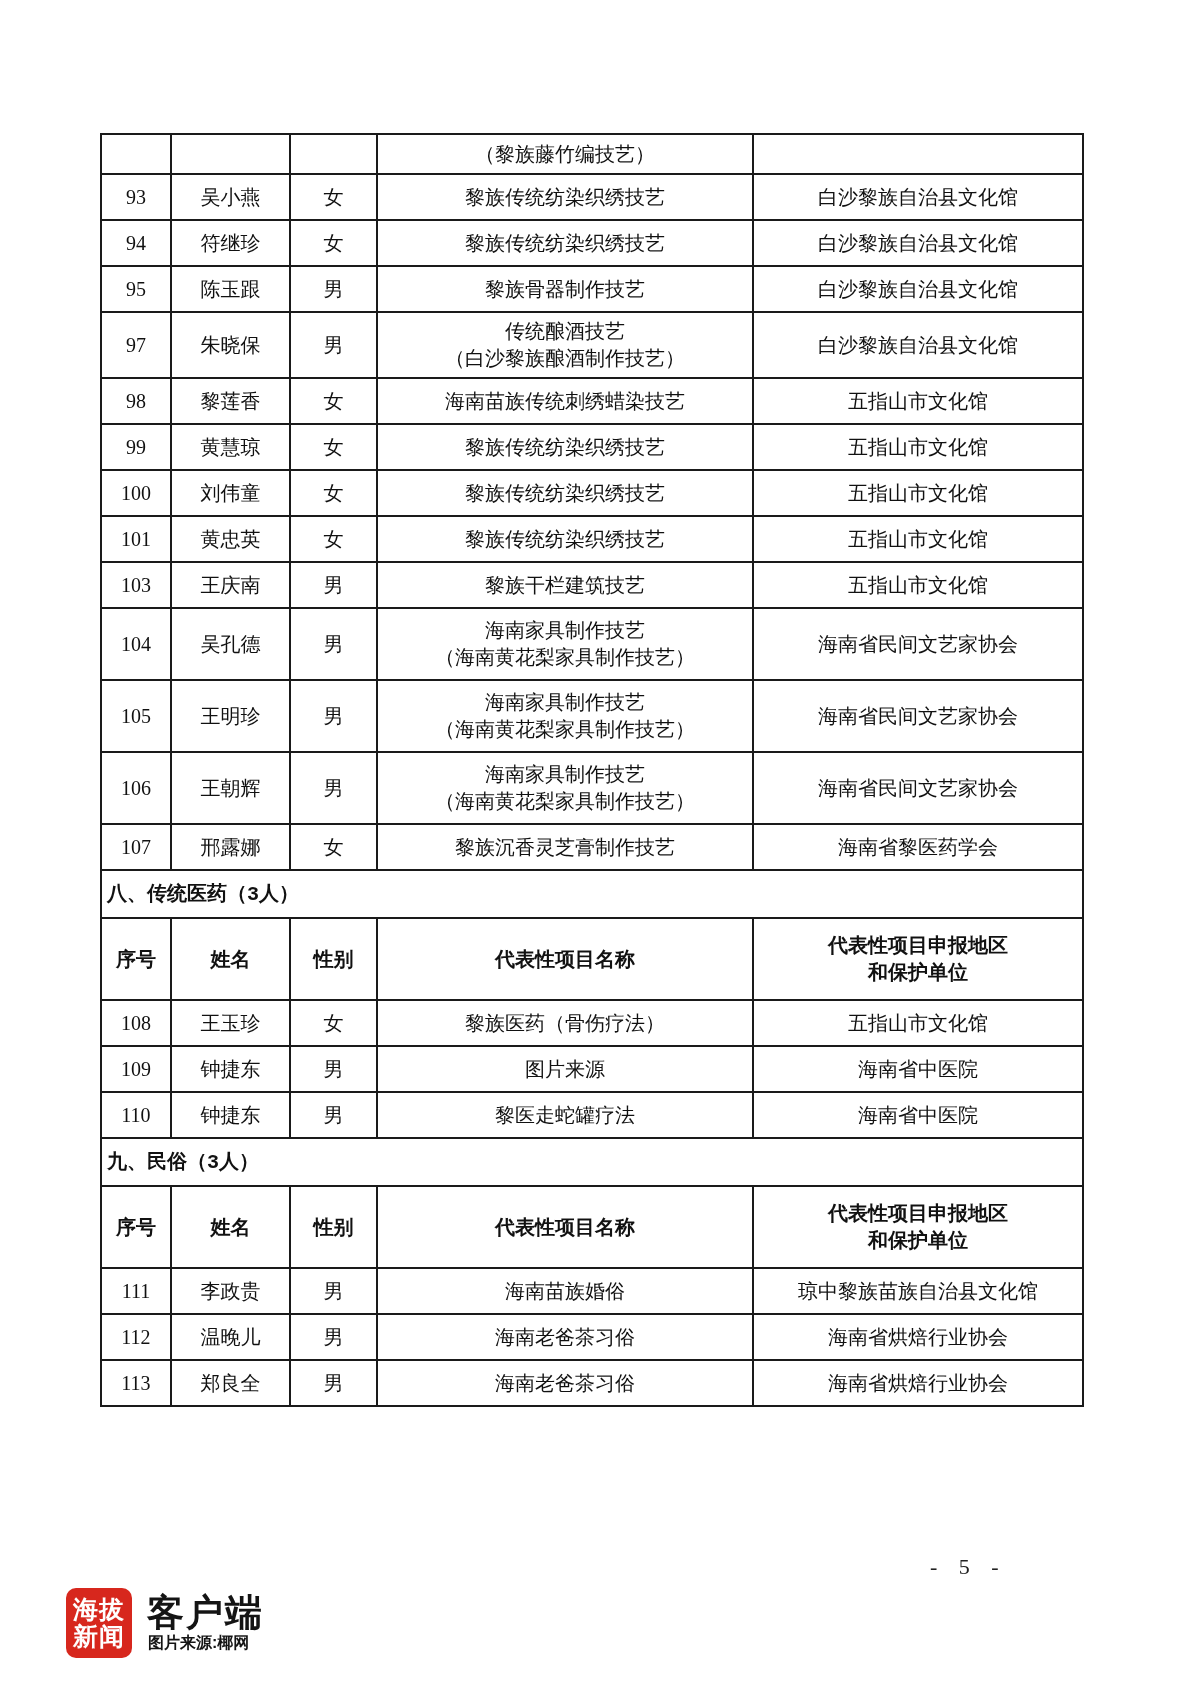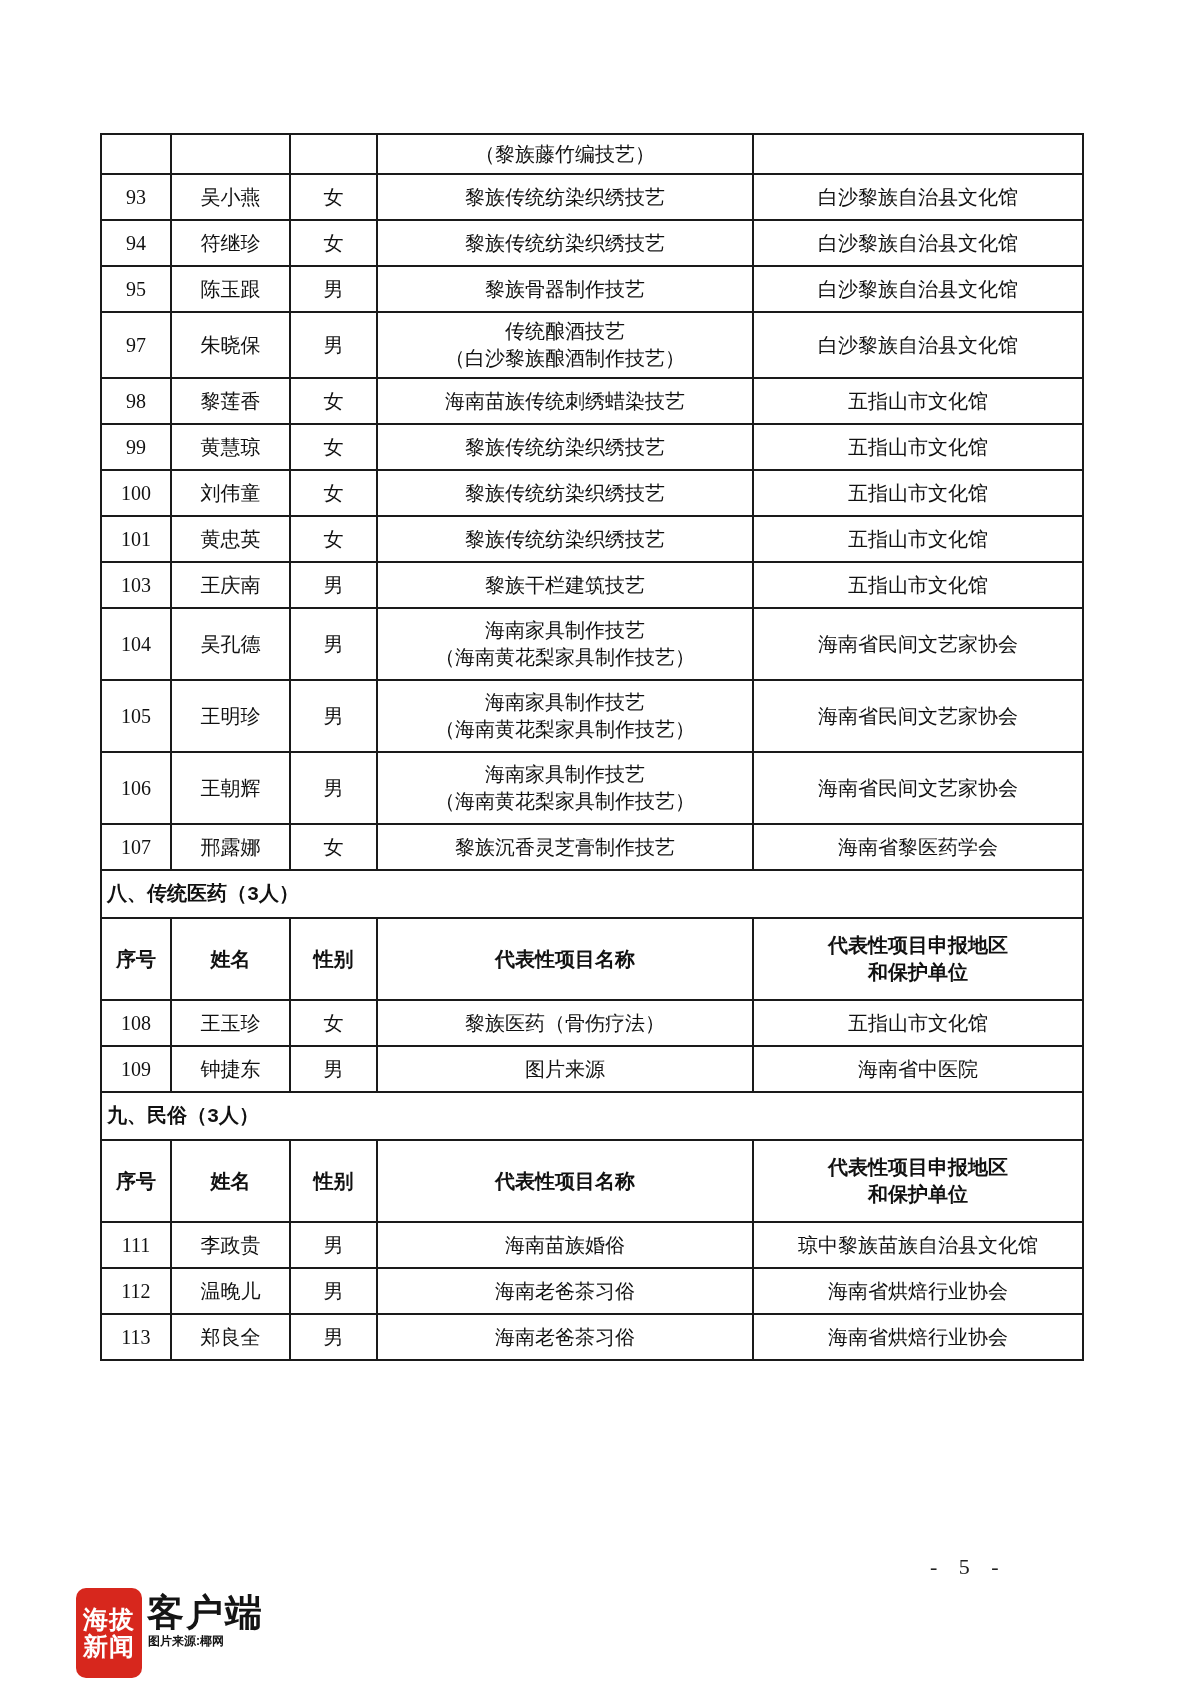--- a/index.html
+++ b/index.html
@@ -39,41 +39,41 @@
     font-family:"Liberation Sans","DejaVu Sans",sans-serif;
     font-weight:bold; font-size:21px;
     padding-left:5px !important;
   }
   .page-num {
     position:absolute; left:930px; top:1554px;
     font-size:22px; letter-spacing:3px; word-spacing:10px;
     color:#222;
   }
   .logo {
-    position:absolute; left:76px; top:1588px;
-    width:66px; height:90px;
+    position:absolute; left:66px; top:1588px;
+    width:66px; height:70px;
     background:#d7271d; border-radius:10px;
     display:flex; flex-direction:column;
     align-items:center; justify-content:center;
     color:#ffffff;
     font-family:Liberation Serif, serif;
     font-weight:bold;
   }
   .logo .l1, .logo .l2 {
     font-size:25px; line-height:1.1; letter-spacing:1px;
   }
   .client-label {
     position:absolute; left:147px; top:1588px;
     font-size:37px; font-weight:bold;
     font-family:"Liberation Sans","DejaVu Sans",sans-serif;
     color:#141414; letter-spacing:2px;text-align:center;
   }
   .source-label {
     position:absolute; left:148px; top:1633px;
-    font-size:12px; font-weight:bold;
+    font-size:16px; font-weight:bold;
     font-family:"Liberation Sans","DejaVu Sans",sans-serif;
     color:#141414;
   }
 </style>
 </head>
 <body>
 
 <table class="doc-table">
   <colgroup>
     <col style="width:70px">
@@ -206,20 +206,27 @@
       <td>黎族医药（骨伤疗法）</td>
       <td>五指山市文化馆</td>
     </tr>
     <tr class="rh-1">
       <td>109</td>
       <td>钟捷东</td>
       <td>男</td>
       <td>图片来源</td>
       <td>海南省中医院</td>
     </tr>
+    <tr class="rh-1">
+      <td>110</td>
+      <td>钟捷东</td>
+      <td>男</td>
+      <td>黎医走蛇罐疗法</td>
+      <td>海南省中医院</td>
+    </tr>
 
     <tr class="rh-sec">
       <td class="sec-cell" colspan="5">九、民俗（3人）</td>
     </tr>
     <tr class="rh-head">
       <td class="hd">序号</td>
       <td class="hd">姓名</td>
       <td class="hd">性别</td>
       <td class="hd">代表性项目名称</td>
       <td class="hd">代表性项目申报地区

